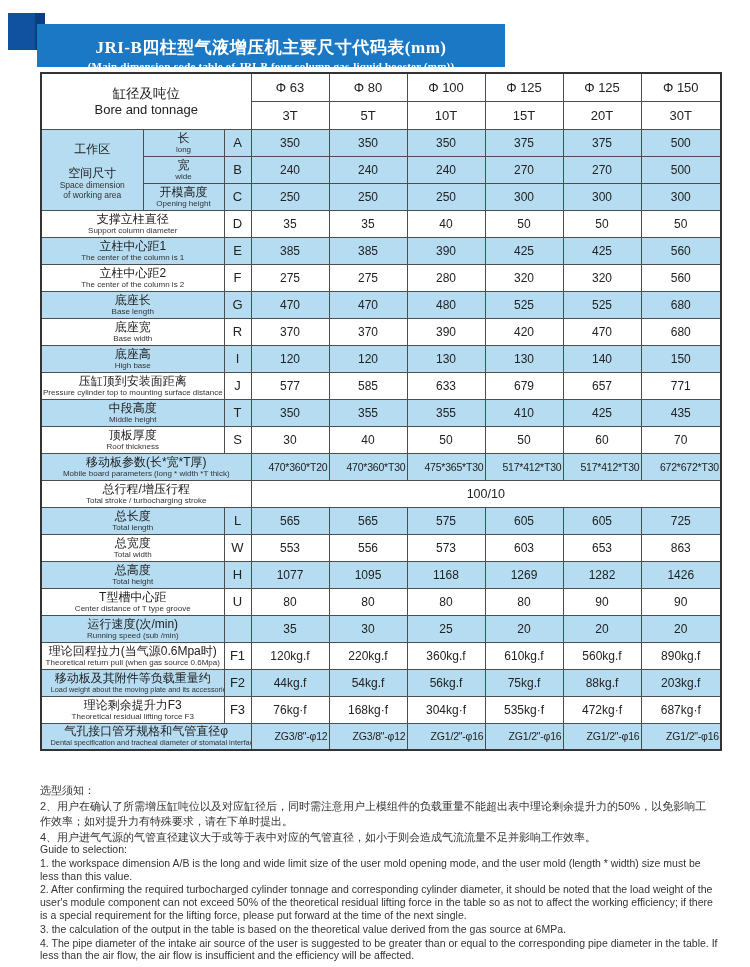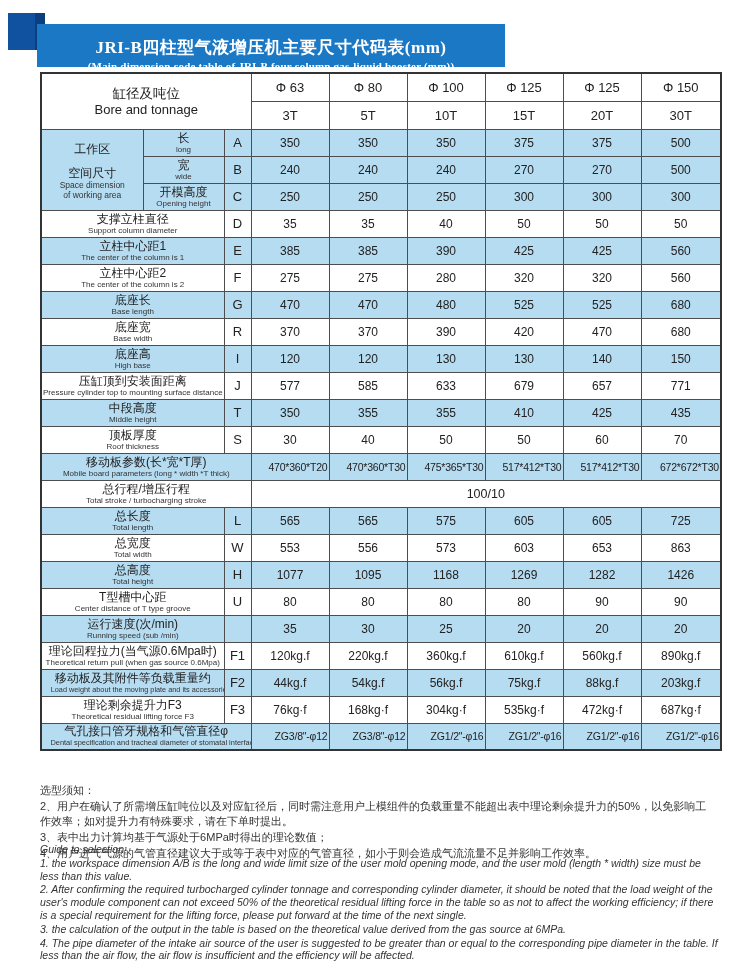--- a/index.html
+++ b/index.html
@@ -37,21 +37,21 @@
   td.glbl .en { font-size:8.5px; line-height:10px; color:#333; }
   td.code { font-size:13px; }
   td.val { font-size:12px; }
   tr.smallv td.val { font-size:10.5px; letter-spacing:-.2px;text-align:right; }
   td.merged { font-size:12.5px; }
 
   
   .notes-zh { position:absolute; left:40px; top:763px; width:676px;
     font-size:11px; line-height:15px; color:#333;margin-top:20px; }
   .notes-en { position:absolute; left:40px; top:843px; width:678px;
-    font-size:10.5px; line-height:12.8px; color:#333;font-style:italic; }
+    font-size:10.5px; line-height:12.8px; color:#333; }
   .notes-zh .nt, .notes-en .nt { margin-bottom:1px; }
 </style>
 </head>
 <body style="--banner: #1b78c4; --accent: #1152a0; --accent-dark: #0b3e7f; --rowblue: #b6dcf2; --border: #4d4d4d;">
 
 <div class="accent-square"></div>
 <div class="banner">
   <div class="t1">JRI-B四柱型气液增压机主要尺寸代码表(mm)</div>
   <div class="t2">(Main dimension code table of JRI-B four column gas-liquid booster (mm))</div>
 </div>
@@ -388,21 +388,20 @@
         <td class="val">ZG1/2"-φ16</td>
         <td class="val">ZG1/2"-φ16</td>
       </tr>
     </tbody>
 </table>
 
 <div class="notes-zh">
   <div class="nt">选型须知：</div>
   <div id="zh-items">
       <div class="nt">2、用户在确认了所需增压缸吨位以及对应缸径后，同时需注意用户上模组件的负载重量不能超出表中理论剩余提升力的50%，以免影响工作效率；如对提升力有特殊要求，请在下单时提出。</div>
-      <div class="nt">3、表中出力计算均基于气源处于6MPa时得出的理论数值；</div>
       <div class="nt">4、用户进气气源的气管直径建议大于或等于表中对应的气管直径，如小于则会造成气流流量不足并影响工作效率。</div>
     </div>
 </div>
 
 <div class="notes-en">
   <div class="nt">Guide to selection:</div>
   <div id="en-items">
       <div class="nt">1. the workspace dimension A/B is the long and wide limit size of the user mold opening mode, and the user mold (length * width) size must be less than this value.</div>
       <div class="nt">2. After confirming the required turbocharged cylinder tonnage and corresponding cylinder diameter, it should be noted that the load weight of the user's module component can not exceed 50% of the theoretical residual lifting force in the table so as not to affect the working efficiency; if there is a special requirement for the lifting force, please put forward at the time of the next single.</div>
       <div class="nt">3. the calculation of the output in the table is based on the theoretical value derived from the gas source at 6MPa.</div>

